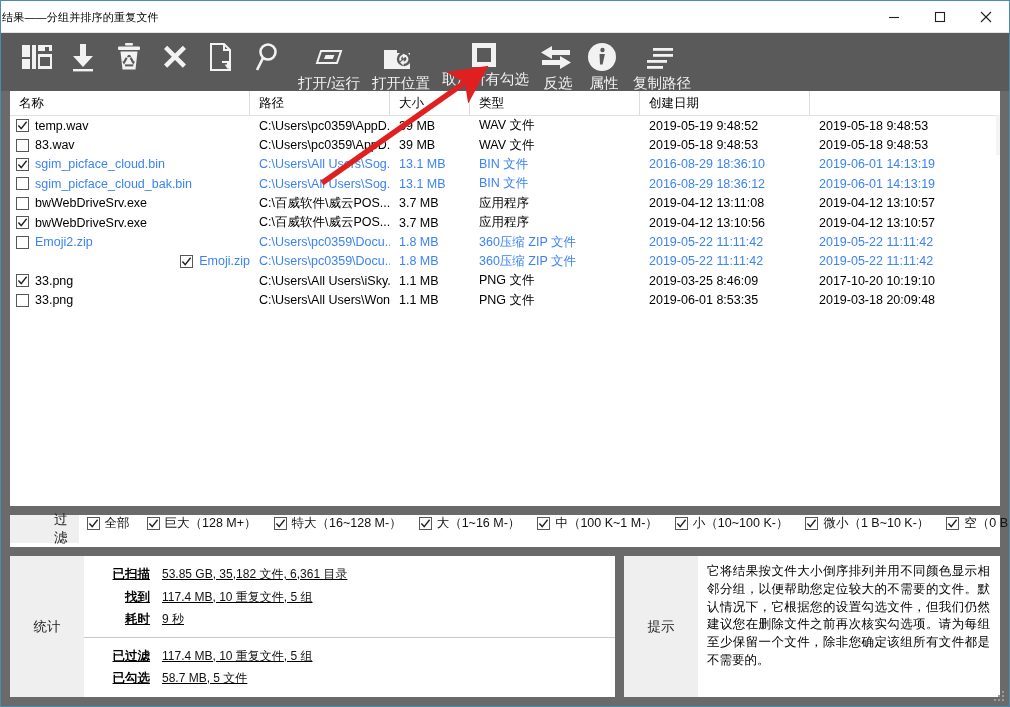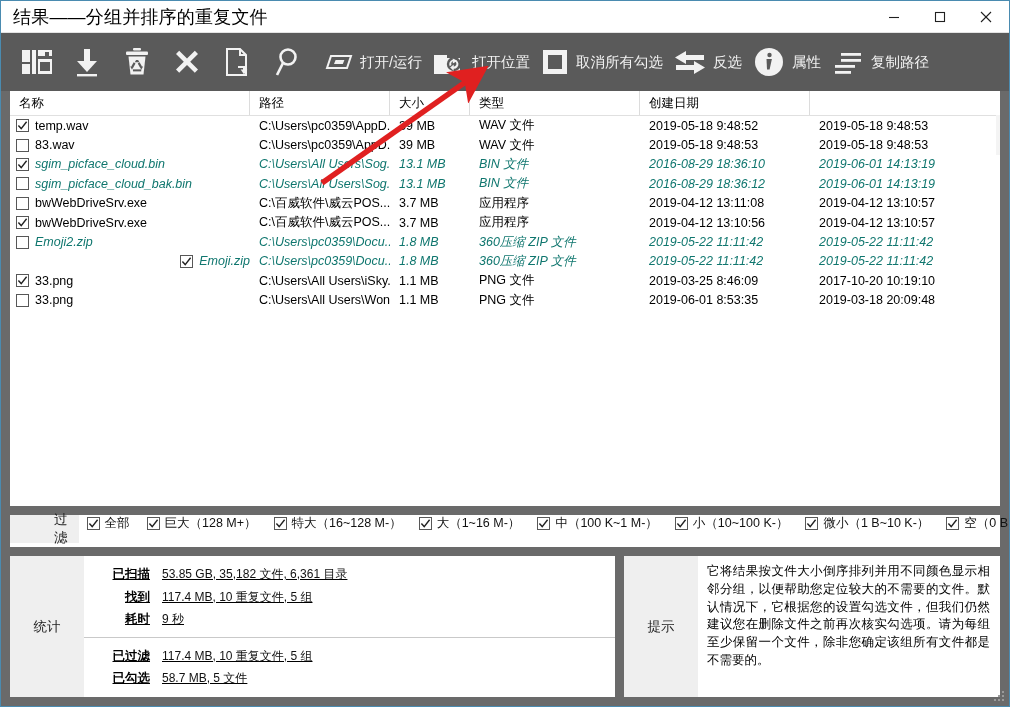--- a/index.html
+++ b/index.html
@@ -20,22 +20,22 @@
 
   
   .titlebar {
     height: 32px;
     background: #ffffff;
     display: flex; align-items: center;
     flex: 0 0 32px;
     position: relative;
   }
   .title-text {
-    font-size: 18px; color: #000;
-    padding-left: 12px;
+    font-size: 11px; color: #000;
+    padding-left: 1px;
     letter-spacing: .2px;
     white-space: nowrap;
   }
   .title-divider {
     position: absolute; left: 0; right: 0; bottom: 0;
     height: 1px; background: #e3e3e3;
   }
   .caption-buttons {
     position: absolute; right: 0; top: 0; height: 32px;
     display: flex;
@@ -55,20 +55,21 @@
     padding-left: 14px;
     position: relative;
     overflow: hidden;
   }
   .tb-item {
     display: flex; align-items: center;
     height: 48px;
     margin-right: 2px;
     padding: 0 3px;
     white-space: nowrap;
+    flex-direction: column;
   }
   .tb-icon { display: flex; align-items: center; justify-content: center; }
   .tb-icon svg { display: block; }
   .tb-label {
     color: #f2f2f2; font-size: 14.5px;
     margin-left: 4px; line-height: 1;
   }
 
   
   .arrow-overlay {
@@ -118,21 +119,21 @@
   .cbox {
     width: 13px; height: 13px;
     border: 1px solid #575757;
     background: #fff;
     display: inline-flex; align-items: center; justify-content: center;
     margin-right: 6px;
     flex: 0 0 13px;
   }
   .cbox svg { display: block; }
   .c-black { color: #000; }
-  .c-blue  { color: #0f766e; font-style: italic; }
+  .c-blue  { color: #3b82f6; }
 
   
   .watermark {
     position: absolute;
     left: 389px; top: 333px;
     width: 220px; height: 100px;
     pointer-events: none;
     opacity: 1;
   }
 
@@ -403,21 +404,21 @@
             <span class="cbox">
               <svg width="11" height="11" viewBox="0 0 11 11">
                 <path d="M1.4 5.6 L4.2 8.6 L9.6 1.8" fill="none" stroke="#222" stroke-width="1.4"></path>
               </svg>
             </span>
             <span>temp.wav</span>
           </div>
           <div class="cell c-black" style="width: 140px; flex: 0 0 140px;">C:\Users\pc0359\AppD...</div>
           <div class="cell c-black" style="width: 80px; flex: 0 0 80px;">39 MB</div>
           <div class="cell c-black" style="width: 170px; flex: 0 0 170px;">WAV 文件</div>
-          <div class="cell c-black" style="width: 170px; flex: 0 0 170px;">2019-05-18 9:48:52</div>
+          <div class="cell c-black" style="width: 170px; flex: 0 0 170px;">2019-05-19 9:48:52</div>
           <div class="cell c-black" style="width: 190px; flex: 0 0 190px;">2019-05-18 9:48:53</div>
         </div>
         <div class="row">
           <div class="cell name c-black" style="width: 240px; flex: 0 0 240px;">
             <span class="cbox"></span>
             <span>83.wav</span>
           </div>
           <div class="cell c-black" style="width: 140px; flex: 0 0 140px;">C:\Users\pc0359\AppD...</div>
           <div class="cell c-black" style="width: 80px; flex: 0 0 80px;">39 MB</div>
           <div class="cell c-black" style="width: 170px; flex: 0 0 170px;">WAV 文件</div>

